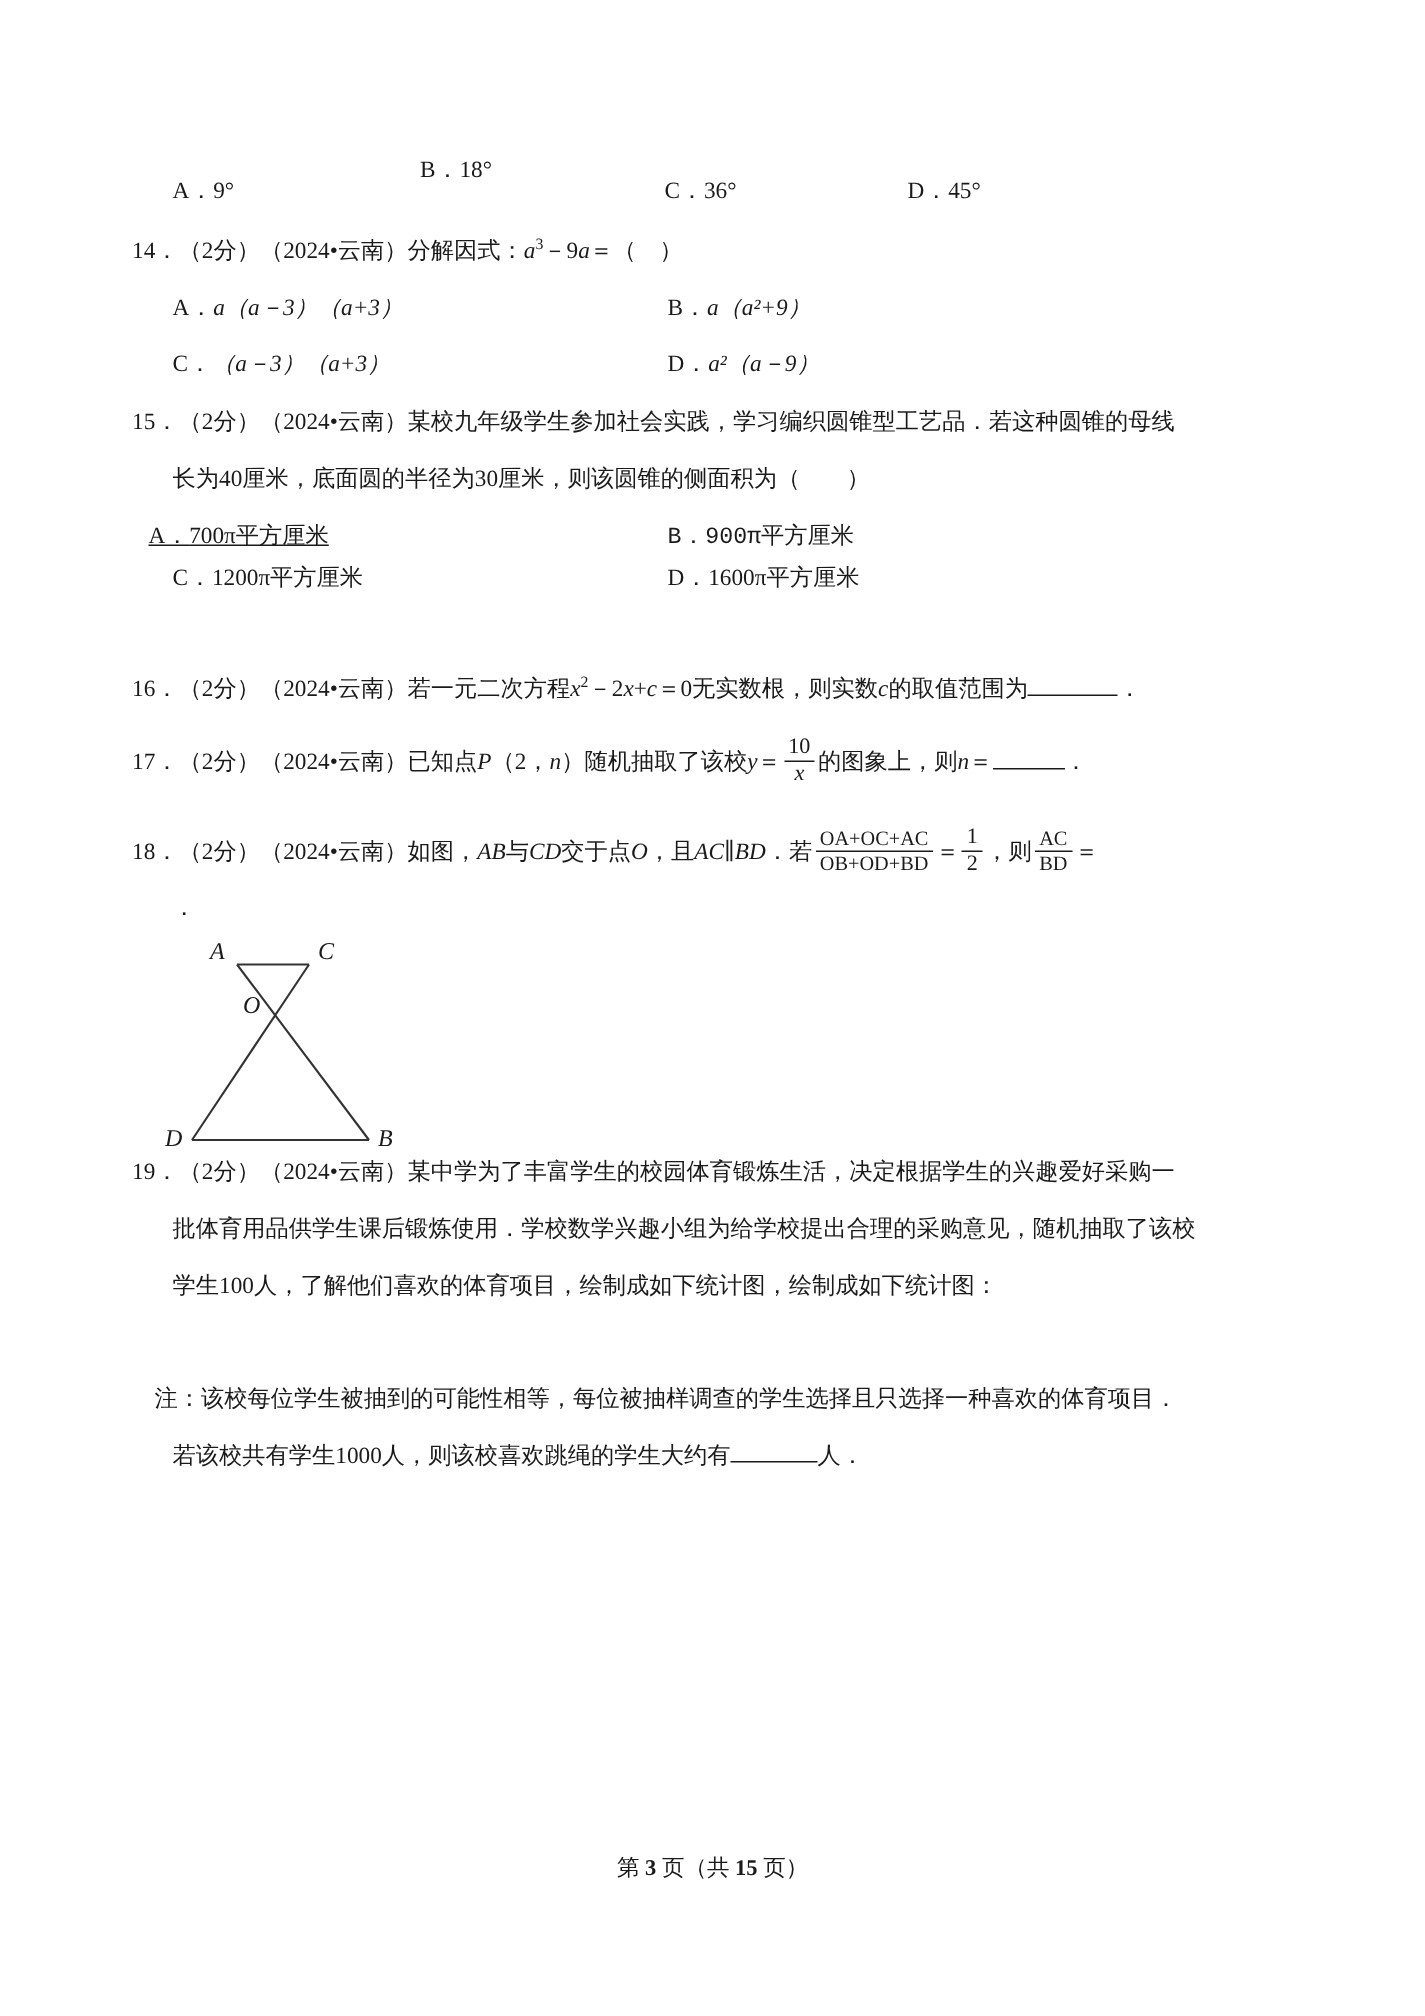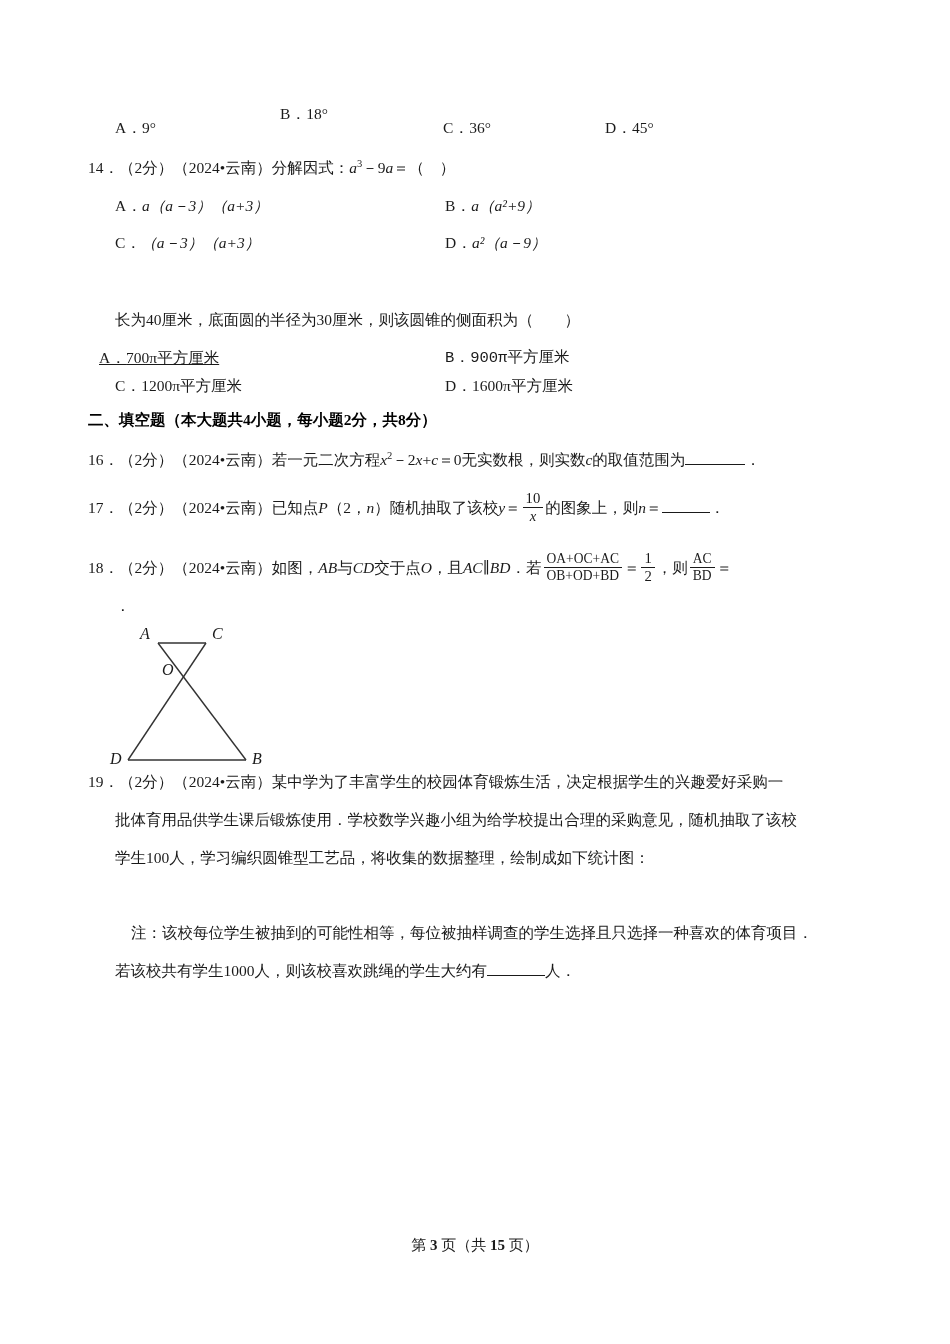--- a/index.html
+++ b/index.html
@@ -137,38 +137,40 @@
   <div class="row" style="left:445px; top:196px;">
     <span class="opt-label">B．</span><span class="it">a（a²+9）</span>
   </div>
   <div class="row" style="left:115px; top:233px;">
     <span class="opt-label">C．</span><span class="it">（a－3）（a+3）</span>
   </div>
   <div class="row" style="left:445px; top:233px;">
     <span class="opt-label">D．</span><span class="it">a²（a－9）</span>
   </div>
 
+  <div class="row" style="left:88px; top:272px;">
+    <span>15．</span><span>（2分）</span><span>（2024•云南）</span><span>某校九年级学生参加社会实践，学习编织圆锥型工艺品．若这种圆锥的母线</span>
+  </div>
   <div class="row" style="left:115px; top:310px;">
     <span>长为40厘米，底面圆的半径为30厘米，则该圆锥的侧面积为（　　）</span>
   </div>
 
   <div class="row" style="left:99px; top:348px;text-decoration:underline;">
     <span class="opt-label">A．</span><span>700π平方厘米</span>
   </div>
   <div class="row" style="left:445px; top:348px;font-family:Liberation Mono, monospace;">
     <span class="opt-label">B．</span><span>900π平方厘米</span>
   </div>
   <div class="row" style="left:115px; top:376px;">
     <span class="opt-label">C．</span><span>1200π平方厘米</span>
   </div>
   <div class="row" style="left:445px; top:376px;">
     <span class="opt-label">D．</span><span>1600π平方厘米</span>
   </div>
 
-  <div class="sec-head" style="left:88px; top:410px;">二、填空题（本大题共4小题，每小题2分，共8分）</div>
 
   <div class="row" style="left:88px; top:449px;">
     <span>16．</span><span>（2分）</span><span>（2024•云南）</span><span>若一元二次方程</span><span class="it">x</span><span class="sup-up">2</span><span>－2</span><span class="it">x</span><span>+</span><span class="it">c</span><span>＝0</span><span>无实数根，则实数</span><span class="it">c</span><span>的取值范围为</span><span class="blank w60"></span><span>．</span>
   </div>
 
   <div class="row" style="left:88px; top:492px;">
     <span>17．</span><span>（2分）</span><span>（2024•云南）</span><span>已知点</span><span class="it">P</span><span>（2，</span><span class="it">n</span><span>）</span><span>随机抽取了该校</span><span class="it">y</span><span>＝</span><span class="frac"><span class="num">10</span><span class="den it">x</span></span><span>的图象上，则</span><span class="it">n</span><span>＝</span><span class="blank w48"></span><span>．</span>
   </div>
 
   <div class="row" style="left:88px; top:552px;">
@@ -195,26 +197,26 @@
     </svg>
   </div>
 
   <div class="row" style="left:88px; top:772px;">
     <span>19．</span><span>（2分）</span><span>（2024•云南）</span><span>某中学为了丰富学生的校园体育锻炼生活，决定根据学生的兴趣爱好采购一</span>
   </div>
   <div class="row" style="left:115px; top:810px;">
     <span>批体育用品供学生课后锻炼使用．学校数学兴趣小组为给学校提出合理的采购意见，随机抽取了该校</span>
   </div>
   <div class="row" style="left:115px; top:848px;">
-    <span>学生100人，学习编织圆锥型工艺品，将收集的数据整理，绘制成如下统计图：</span>
+    <span>学生100人，了解他们喜欢的体育项目，绘制成如下统计图，绘制成如下统计图：</span>
   </div>
 
   <div class="chart-area"></div>
 
-  <div class="row" style="left:131px; top:923px;">
+  <div class="row" style="left:103px; top:923px;">
     <span>注：该校每位学生被抽到的可能性相等，每位被抽样调查的学生选择且只选择一种喜欢的体育项目．</span>
   </div>
   <div class="row" style="left:115px; top:961px;">
     <span>若该校共有学生1000人，则该校喜欢跳绳的学生大约有</span><span class="blank w58"></span><span>人．</span>
   </div>
 
   <div class="footer">
     <span>第</span>&nbsp;<b>3</b>&nbsp;<span>页（共</span>&nbsp;<b>15</b>&nbsp;<span>页）</span>
   </div>
 

